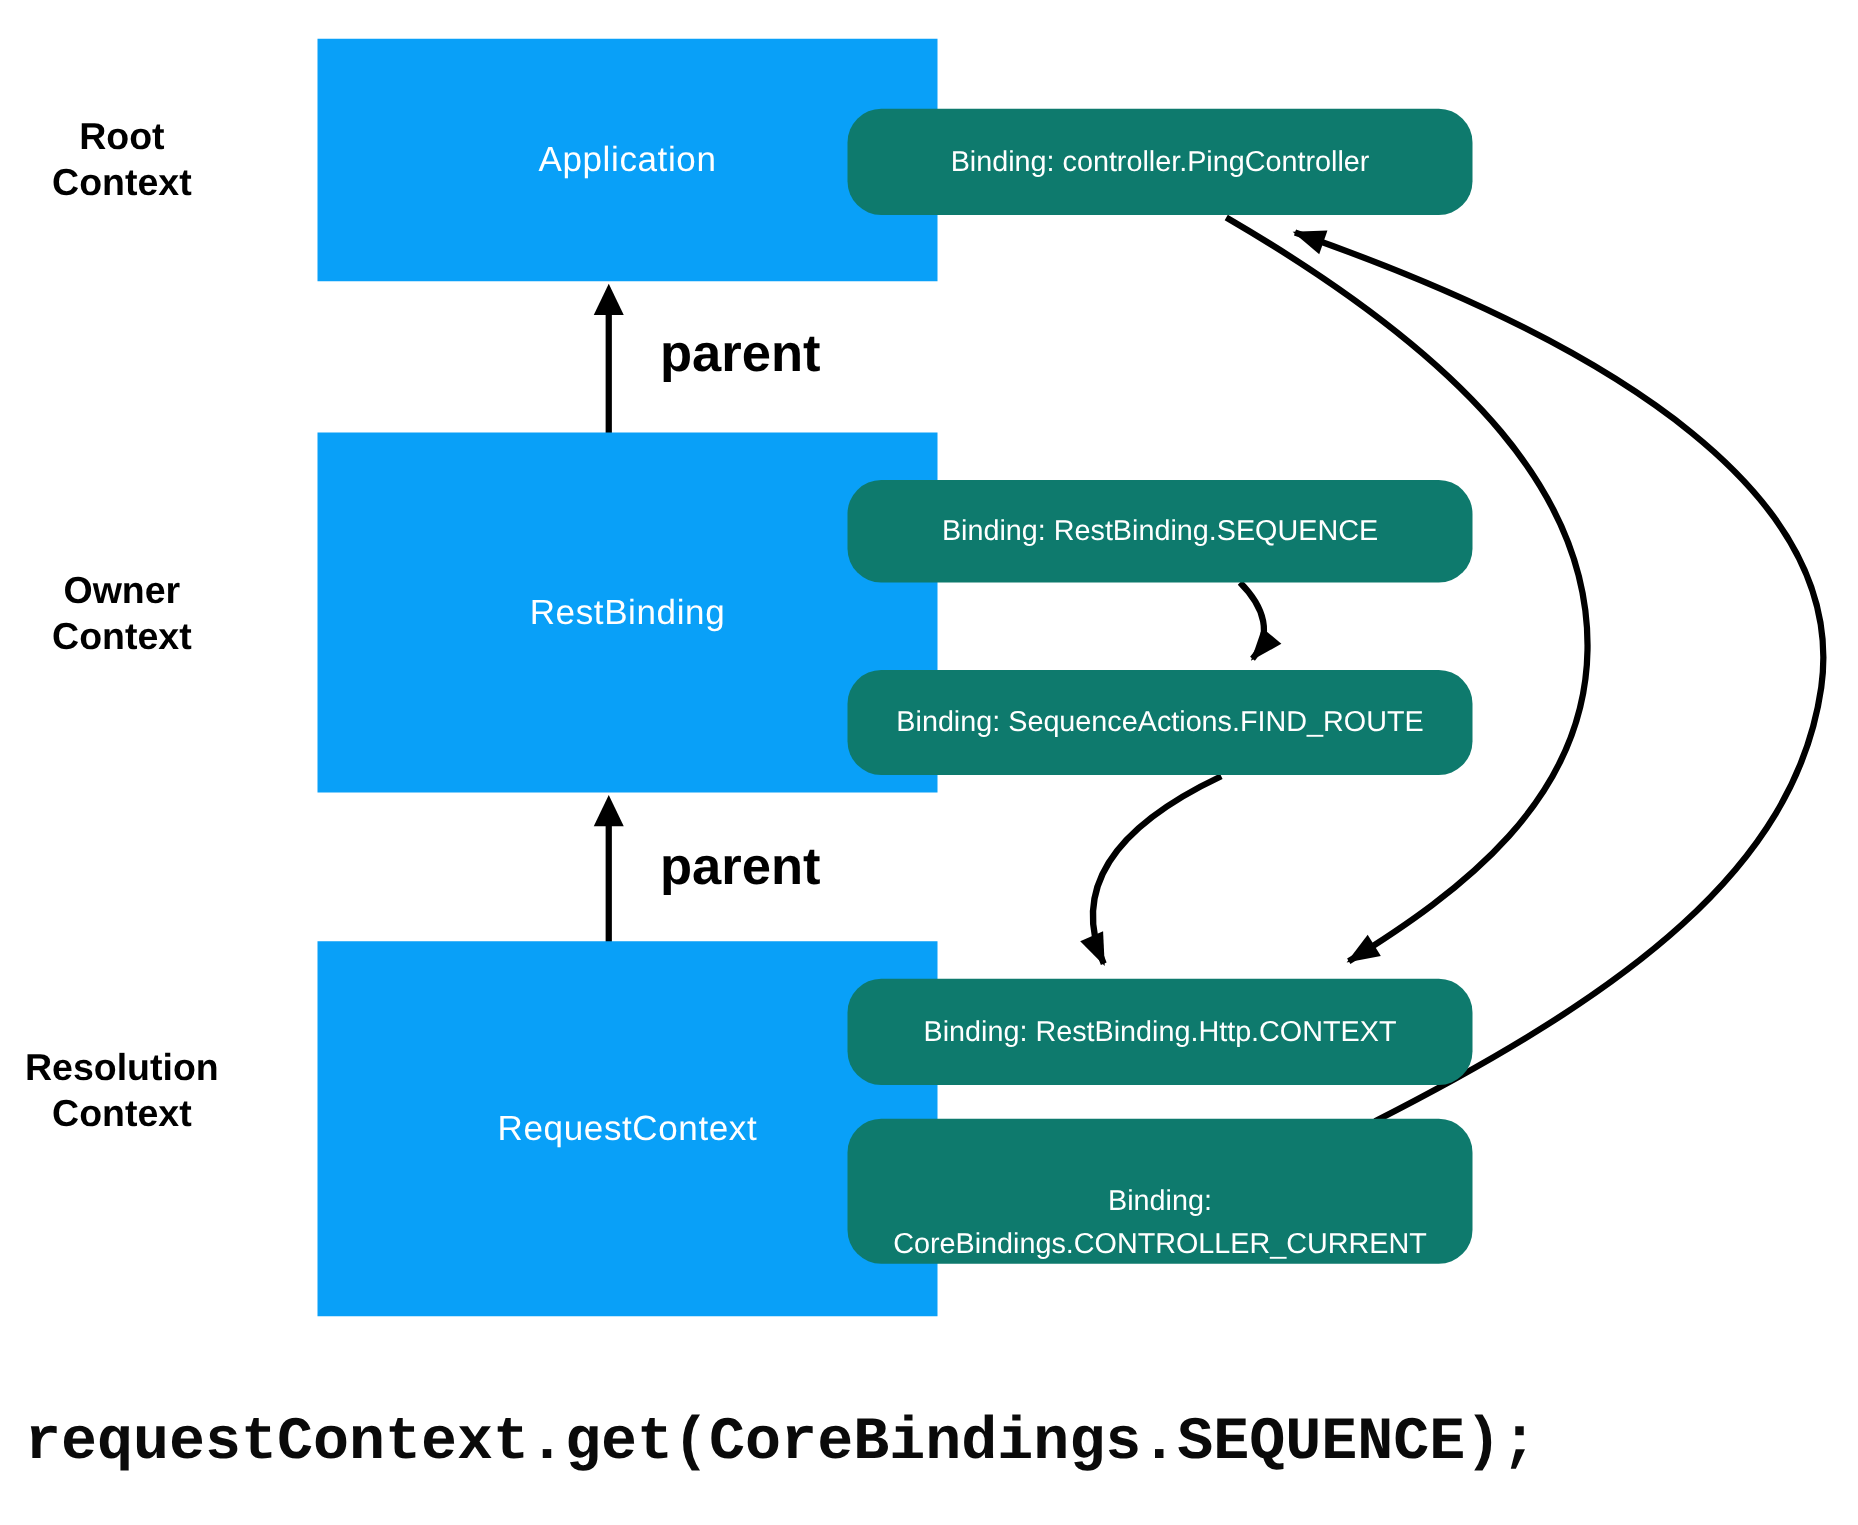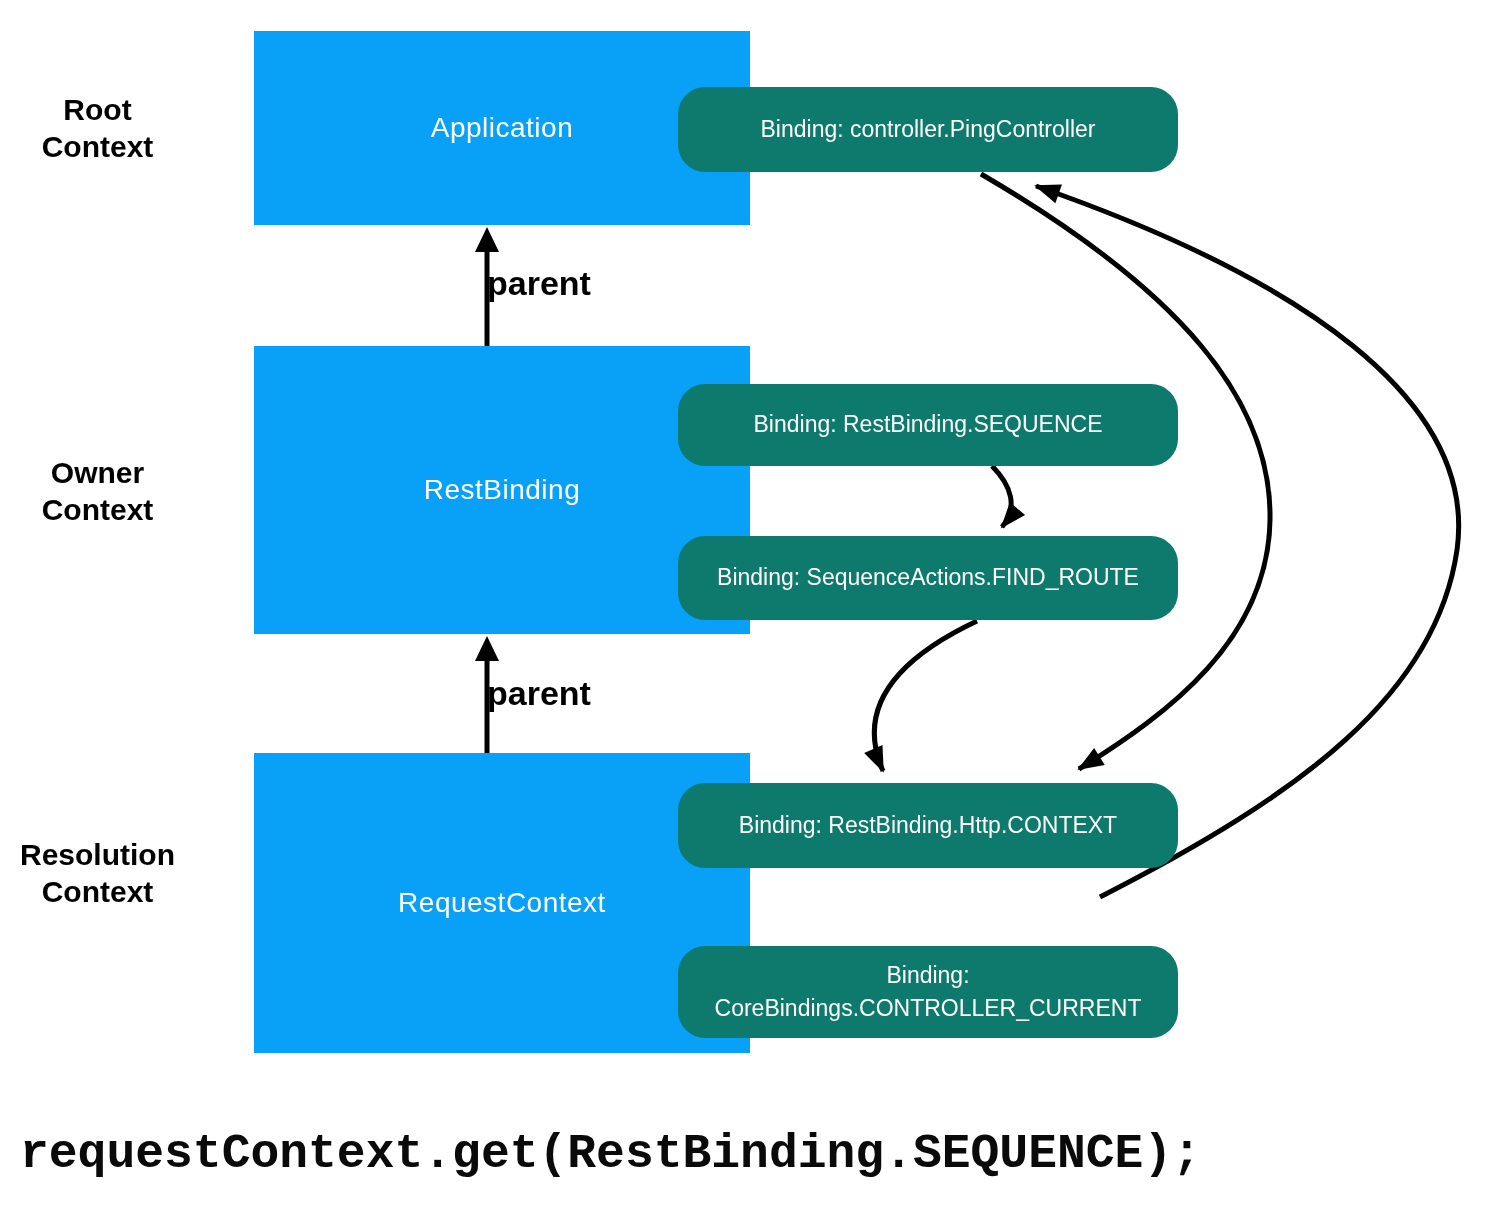--- a/index.html
+++ b/index.html
@@ -40,36 +40,36 @@
     border-radius:27px;
     display:flex;align-items:center;justify-content:center;
     text-align:center;
     color:#ffffff;font-size:23px;font-weight:500;line-height:1.45;
     padding:0 22px;box-sizing:border-box;
   }
   #pill-pingcontroller{top:87px;height:85px;}
   #pill-sequence{top:384px;height:82px;}
   #pill-findroute{top:536px;height:84px;}
   #pill-httpcontext{top:783px;height:85px;}
-  #pill-controllercurrent{top:946px;height:92px;}
+  #pill-controllercurrent{top:895px;height:116px;align-items:flex-end;}
 
   .row-label{
     position:absolute;left:0;width:195px;
     text-align:center;
     color:var(--labeltext);
     font-size:30px;font-weight:700;line-height:37px;
   }
   #rowlabel-root{top:91px;text-align:center;}
   #rowlabel-owner{top:454px;}
   #rowlabel-resolution{top:820px;margin-top:16px;}
 
   .edge-label{
-    position:absolute;left:487px;
+    position:absolute;left:528px;
     color:var(--labeltext);
-    font-size:34px;font-weight:700;line-height:34px;
+    font-size:42px;font-weight:700;line-height:34px;
   }
   #parent-label-1{top:266px;}
   #parent-label-2{top:676px;}
 
   .code-line{
     position:absolute;left:20px;top:1126px;width:1450px;
     font-family:"Liberation Mono", monospace;
     font-weight:700;font-size:48px;line-height:56px;
     color:#0a0a0a;white-space:nowrap;
   }
@@ -140,15 +140,15 @@
   <div class="pill" id="pill-httpcontext">
     <span>Binding: RestBinding.Http.CONTEXT</span>
   </div>
   <div class="pill" id="pill-controllercurrent">
     <span>Binding: CoreBindings.CONTROLLER_CURRENT</span>
   </div>
 
   <div class="edge-label" id="parent-label-1">parent</div>
   <div class="edge-label" id="parent-label-2">parent</div>
 
-  <div class="code-line">requestContext.get(RestBinding.SEQUENCE);</div>
+  <div class="code-line">requestContext.get(CoreBindings.SEQUENCE);</div>
 
 </div>
 
 </body></html>

